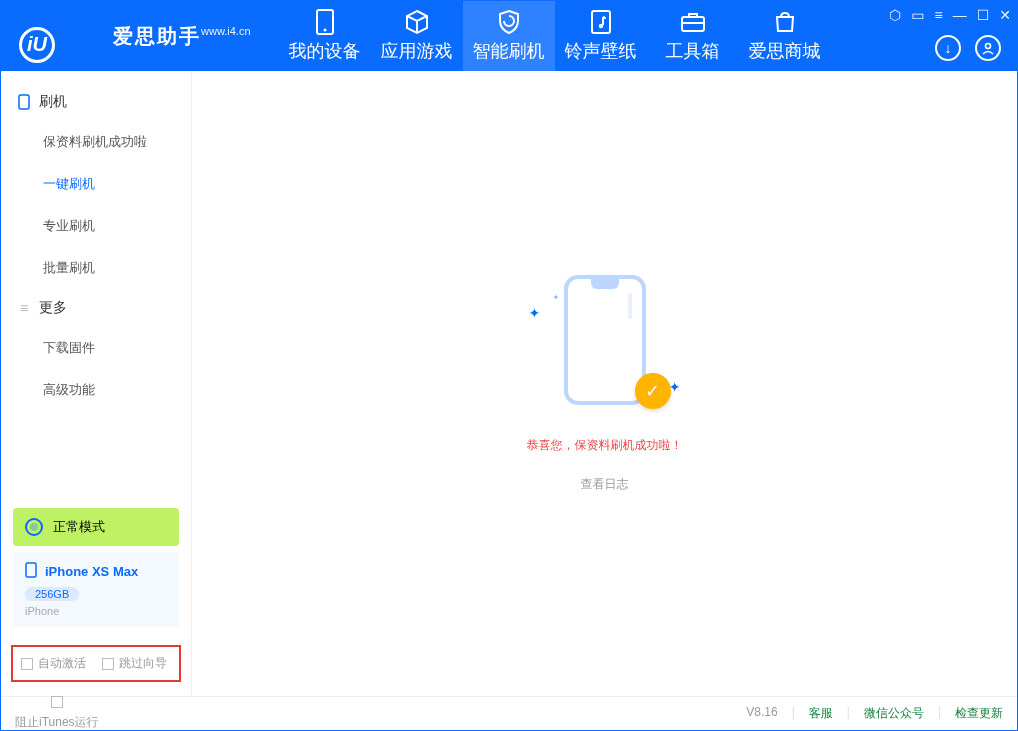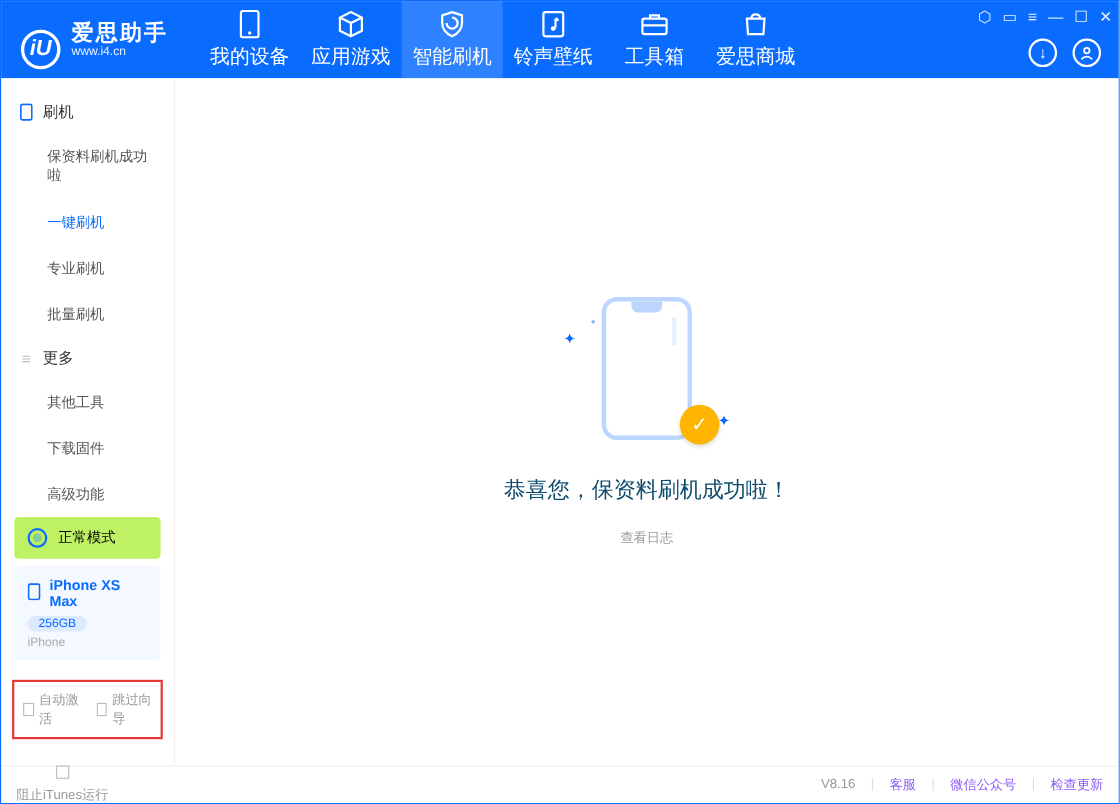--- a/index.html
+++ b/index.html
@@ -3,77 +3,77 @@
 <meta charset="utf-8">
 <style>
 * { margin:0; padding:0; box-sizing:border-box; font-family:"Microsoft YaHei","PingFang SC",sans-serif; }
 body { background:#fff; }
 .app-window { width:1018px; height:731px; margin:0 auto; border:1px solid #0a6cff; display:flex; flex-direction:column; background:#fff; }
 
 
 .titlebar { height:70px; background:linear-gradient(#0a6cff,#0a6cff); display:flex; align-items:center; color:#fff; position:relative; }
 .logo-block { display:flex; align-items:center; padding:0 18px; gap:10px; }
 .logo-circle { width:36px; height:36px; border:3px solid #fff; border-radius:50%; display:flex; align-items:center; justify-content:center; font-size:20px; font-weight:700; font-style:italic;margin-top:17px; }
-.logo-text { display:flex; flex-direction:column; line-height:1.1; }
+.logo-text { display:flex; line-height:1.1;margin-left:48px; }
 .logo-text .big { font-size:20px; font-weight:700; letter-spacing:2px; }
 .logo-text .small { font-size:11px; opacity:.9; }
 
 .nav { display:flex; height:100%; margin-left:10px; }
 .nav-item { width:92px; display:flex; flex-direction:column; align-items:center; justify-content:center; gap:4px; cursor:pointer; font-size:18px; }
 .nav-item.active { background:rgba(255,255,255,.15); }
 .nav-item .nav-icon { width:26px; height:26px; display:flex; align-items:center; justify-content:center; }
 
 .win-controls { position:absolute; top:6px; right:6px; display:flex; gap:10px; font-size:14px; }
 .win-controls span { cursor:pointer; opacity:.9; }
 .acct-controls { position:absolute; bottom:10px; right:16px; display:flex; gap:14px; }
 .circle-btn { width:26px; height:26px; border:2px solid #fff; border-radius:50%; display:flex; align-items:center; justify-content:center; font-size:14px; cursor:pointer; }
 
 
 .body { flex:1; display:flex; min-height:0; }
-.sidebar { width:158px; border-right:1px solid #eee; display:flex; flex-direction:column; }
+.sidebar { width:191px; border-right:1px solid #eee; display:flex; flex-direction:column; }
 .side-scroll { flex:1; overflow:auto; padding-top:12px; }
 .side-group-h { display:flex; align-items:center; gap:8px; padding:10px 16px; font-size:14px; color:#333; }
 .side-group-h .gicon { width:14px; height:14px; display:inline-flex; align-items:center; justify-content:center; color:#0a6cff; }
 .side-item { padding:12px 16px 12px 42px; font-size:13px; color:#555; cursor:pointer; }
 .side-item.active { color:#0a6cff; }
 
 .side-status { margin:8px 12px 6px; background:#bef264; border-radius:4px; padding:10px 12px; display:flex; align-items:center; gap:10px; font-size:13px; }
 .side-status .dot { width:18px; height:18px; border-radius:50%; border:2px solid #0a6cff; position:relative; }
 .side-status .dot:after { content:""; position:absolute; inset:3px; border-radius:50%; background:#0a6cff; opacity:.3; }
 
 .side-device { margin:0 12px 10px; background:#f4f8ff; border-radius:4px; padding:10px 12px; font-size:13px; color:#0a6cff; }
 .side-device .dname { display:flex; align-items:center; gap:8px; font-weight:600; }
 .side-device .chip { display:inline-block; margin-top:6px; background:#dde9ff; color:#0a6cff; border-radius:10px; padding:1px 10px; font-size:11px; }
 .side-device .dtype { color:#aaa; font-size:11px; margin-top:4px; }
 
-.side-checks { border:2px solid #e53935; margin:8px 10px 24px; padding:8px 8px; display:flex; gap:16px; font-size:12px; color:#999; }
+.side-checks { border:2px solid #e53935; margin:8px 10px 14px; padding:8px 8px; display:flex; gap:16px; font-size:12px; color:#999; }
 .side-checks label { display:flex; align-items:center; gap:5px; cursor:pointer; }
 .chk { width:12px; height:12px; border:1px solid #bbb; display:inline-block; }
 
 .main { flex:1; display:flex; flex-direction:column; align-items:center; justify-content:center; gap:22px; }
 .illus { position:relative; width:140px; height:140px; }
 .sparkle { position:absolute; color:#0a6cff; font-size:14px; }
 .sparkle.s1 { top:30px; left:-6px; }
 .sparkle.s2 { top:18px; left:18px; font-size:8px; opacity:.5; }
 .sparkle.s3 { bottom:20px; right:-6px; }
 .phone { width:82px; height:130px; border:4px solid #bcd6ff; border-radius:14px; margin:0 auto; position:relative; background:#fff; }
 .phone:before { content:""; position:absolute; top:0; left:50%; transform:translateX(-50%); width:28px; height:10px; background:#bcd6ff; border-radius:0 0 6px 6px; }
 .phone .shine { position:absolute; top:14px; right:10px; width:4px; height:26px; background:#e6f0ff; border-radius:3px; }
 .badge { position:absolute; bottom:6px; right:4px; width:36px; height:36px; background:#ffb400; border-radius:50%; display:flex; align-items:center; justify-content:center; color:#fff; font-size:18px; box-shadow:0 2px 4px rgba(0,0,0,.15); }
 
-.success-text { font-size:20px; color:#0c4a6e; }
+.success-text { font-size:12px; color:#ef4444; }
 .ok-btn { border:1px solid #ddd; background:#fff; padding:8px 48px; font-size:14px; cursor:pointer; color:#333; }
 .log-link { font-size:12px; color:#999; cursor:pointer; }
 
 
 .footer { height:34px; border-top:1px solid #eee; display:flex; align-items:center; padding:0 14px; font-size:12px; color:#999; }
 .footer .left { display:flex; align-items:center; gap:6px; }
 .footer .right { margin-left:auto; display:flex; align-items:flex-start; gap:14px; }
 .footer .sep { color:#ddd; }
-.footer a { color:#8b5cf6; cursor:pointer; }
+.footer a { color:#15803d; cursor:pointer; }
 </style>
 </head>
 <body>
 
 <div class="app-window">
 
   <div class="titlebar">
     <div class="logo-block">
       <div class="logo-circle">iU</div>
       <div class="logo-text">
@@ -170,21 +170,20 @@
         </div>
         <div class="side-item">保资料刷机成功啦</div>
         <div class="side-item active">一键刷机</div>
         <div class="side-item">专业刷机</div>
         <div class="side-item">批量刷机</div>
 
         <div class="side-group-h">
           <span class="gicon" style="color:#bbb">≡</span>
           <span>更多</span>
         </div>
-        <div class="side-item">其他工具</div>
         <div class="side-item">下载固件</div>
         <div class="side-item">高级功能</div>
       </div>
 
       <div class="side-status">
         <span class="dot"></span>
         <span>正常模式</span>
       </div>
 
       <div class="side-device">

